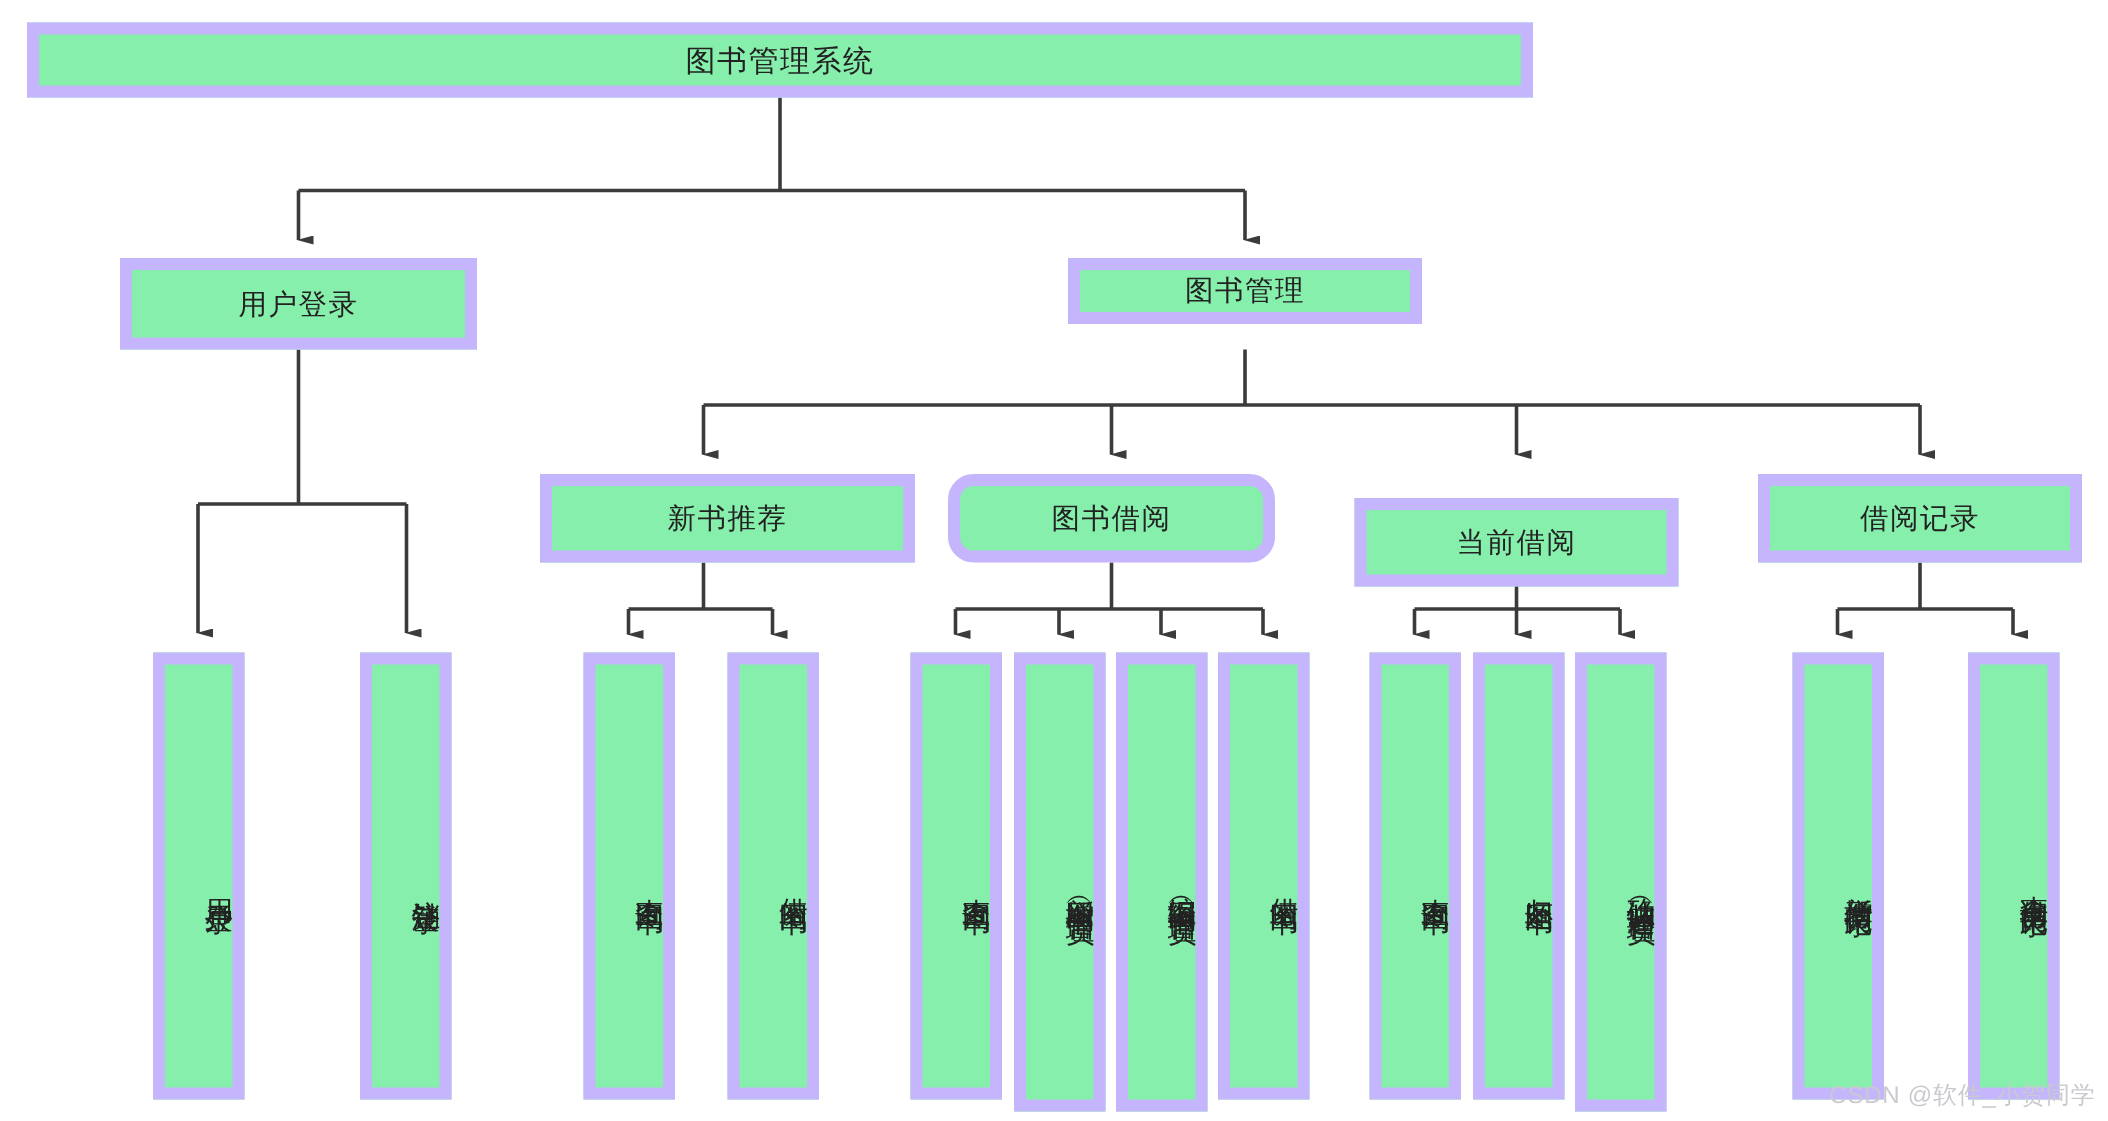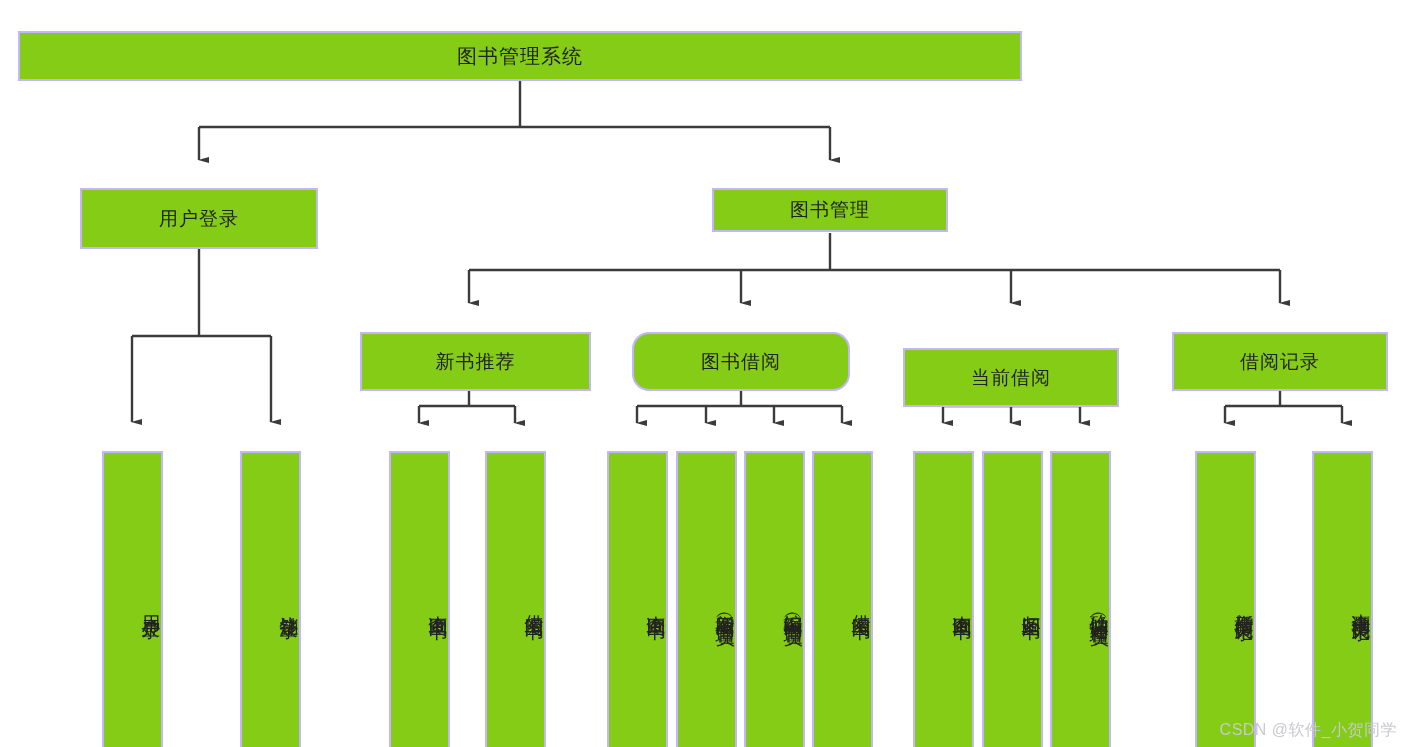--- a/index.html
+++ b/index.html
@@ -1,20 +1,20 @@
 <!DOCTYPE html>
 <html><head>
 <meta charset="utf-8">
 <style>
   html,body{margin:0;padding:0;background:#ffffff;}
   body{width:1405px;height:747px;font-family:"Liberation Sans","DejaVu Sans",sans-serif;overflow:hidden;}
   #stage{position:relative;width:1405px;height:747px;background:#fff;}
   svg.lines{position:absolute;left:0;top:0;width:1405px;height:747px;pointer-events:none;}
-  .node{position:absolute;box-sizing:border-box;background:#84cc16;border:2px solid #c4b5fd;
-        display:flex;align-items:center;justify-content:center;color:#222;margin-top:16px;}
+  .node{position:absolute;box-sizing:border-box;background:#86efac;border:8px solid #c4b5fd;
+        display:flex;align-items:center;justify-content:center;color:#222;}
   .node.h{font-size:19px;letter-spacing:1px;}
   .node.v{writing-mode:vertical-rl;text-orientation:upright;font-size:19px;letter-spacing:2px;
           padding-top:8px;align-items:flex-start;justify-content:center;line-height:1.05;}
   .node.root{font-size:20px;}
   .wm{position:absolute;right:8px;bottom:6px;font-size:16px;color:#c9c9cf;letter-spacing:.5px;white-space:nowrap;}
 </style>
 </head>
 <body>
 
 <div id="stage">
@@ -67,21 +67,21 @@
       <path d="M1225,406 L1225,423" marker-end="url(#ah)"></path>
       <path d="M1342,406 L1342,423" marker-end="url(#ah)"></path>
     </g>
   </svg>
 
   <div class="node h root" style="left: 18px; top: 15px; width: 1004px; height: 50px;">图书管理系统</div>
 
   <div class="node h" style="left: 80px; top: 172px; width: 238px; height: 61px;">用户登录</div>
   <div class="node h" style="left: 712px; top: 172px; width: 236px; height: 44px;">图书管理</div>
 
-  <div class="node h" style="left: 360px; top: 316px; width: 231px; height: 59px;">新书推荐</div>
+  <div class="node h" style="left: 360px; top: 316px; width: 250px; height: 59px;">新书推荐</div>
   <div class="node h" style="left: 632px; top: 316px; width: 218px; height: 59px; border-radius: 17px;">图书借阅</div>
   <div class="node h" style="left: 903px; top: 332px; width: 216px; height: 59px;">当前借阅</div>
   <div class="node h" style="left: 1172px; top: 316px; width: 216px; height: 59px;">借阅记录</div>
 
   <div class="node v" style="left: 102px; top: 435px; width: 61px; height: 298px;">用户登录</div>
   <div class="node v" style="left: 240px; top: 435px; width: 61px; height: 298px;">注销登录</div>
   <div class="node v" style="left: 389px; top: 435px; width: 61px; height: 298px;">查询图书</div>
   <div class="node v" style="left: 485px; top: 435px; width: 61px; height: 298px;">借阅图书</div>
   <div class="node v" style="left: 607px; top: 435px; width: 61px; height: 298px;">查询图书</div>
   <div class="node v" style="left: 676px; top: 435px; width: 61px; height: 306px;">新增图书（管理员）</div>

